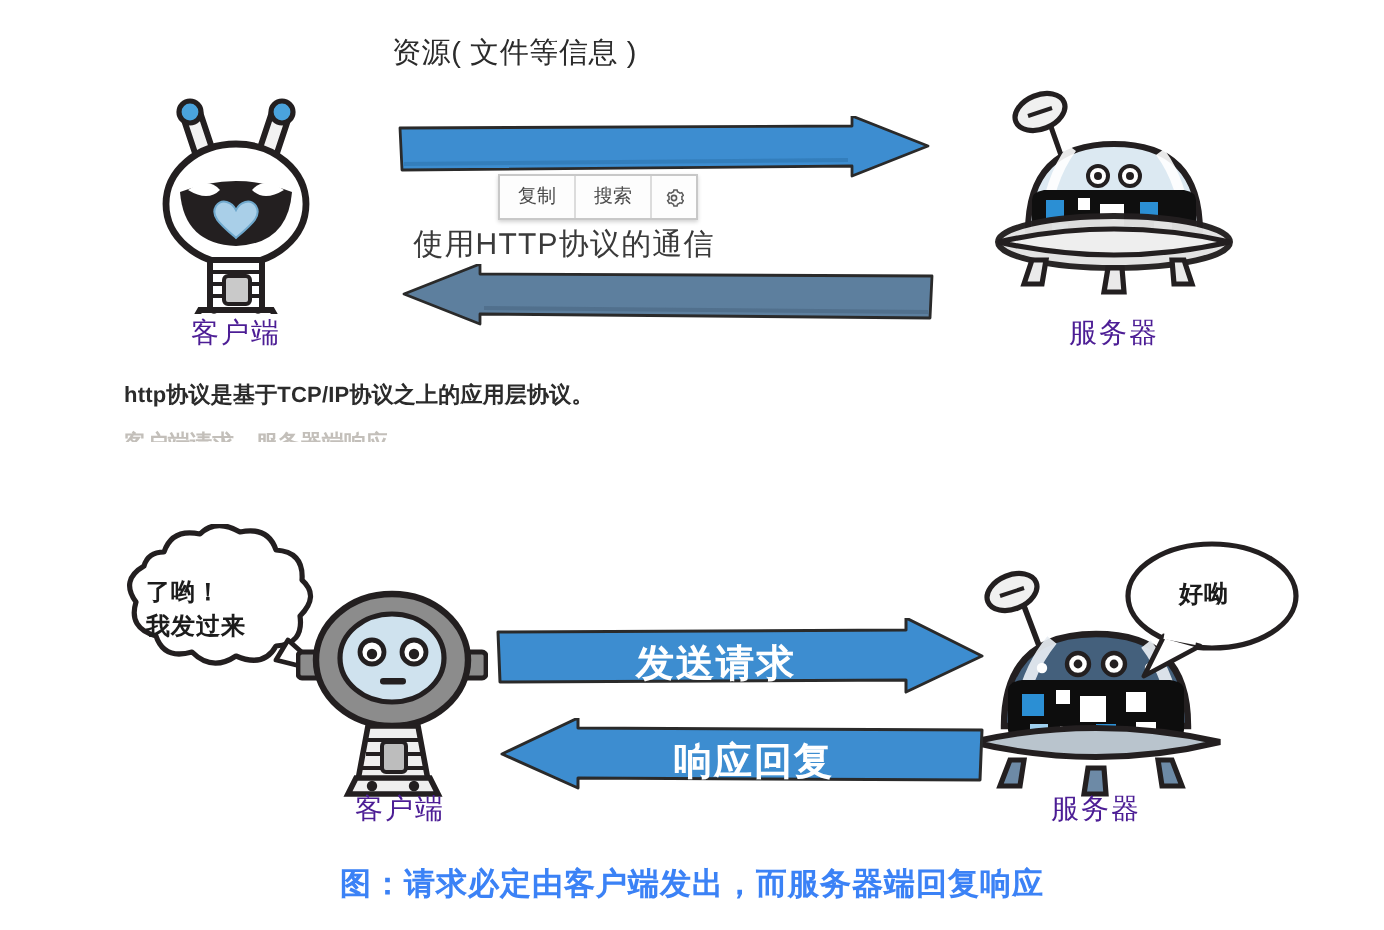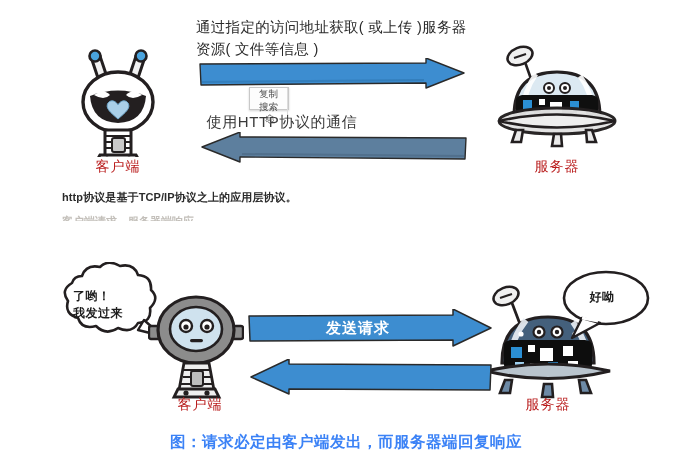--- a/index.html
+++ b/index.html
@@ -33,40 +33,39 @@
     letter-spacing: .3px;
   }
 
   
   .arrow-wrap { position: absolute; }
   .arrow-label {
     position: absolute;
     width: 100%;
     text-align: center;
     color: #ffffff;
-    font-size: 15px;
+    font-size: 19px;
     font-weight: 600;
     letter-spacing: 1px;
     pointer-events: none;
   }
 
   
   #toolbar {
     left: 249px;
     top: 87px;
     height: 21px;
     display: flex;
     align-items: stretch;
     background: #fdfdfd;
     border: 1px solid #c8c8c8;
     box-shadow: 0 1px 2px rgba(0,0,0,.18);
     font-size: 9.5px;
     color: #4a4a4a;
     z-index: 40;
-    flex-direction: column;
   }
   #toolbar .tb-item {
     display: flex;
     align-items: center;
     justify-content: center;
     padding: 0 9px;
     border-right: 1px solid #dcdcdc;
     white-space: nowrap;
     cursor: default;
   }
@@ -84,21 +83,21 @@
     color: #3a3a3a;
     letter-spacing: .6px;
     z-index: 30;
   }
 
   
   .caption {
     position: absolute;
     text-align: center;
     font-size: 14px;
-    color: #b91c1c;
+    color: #4c1d95;
     letter-spacing: 1px;
   }
 
   
   #note1 {
     left: 62px; top: 190px;
     font-size: 11px;
     font-weight: bold;
     color: #2b2b2b;
     letter-spacing: .1px;
@@ -136,21 +135,20 @@
     letter-spacing: .5px;
   }
   .bubble-text.center { text-align: center; }
 </style>
 </head>
 <body>
 
 <div id="page">
 
   <div class="abs" id="top-desc">
-    <div>通过指定的访问地址获取( 或上传 )服务器</div>
     <div>资源( 文件等信息 )</div>
   </div>
 
   <svg class="abs" style="left:58px; top:22px;" width="120" height="135" viewBox="0 0 120 135">
 
     <g fill="none" stroke="#231f20" stroke-width="3.2" stroke-linecap="round">
       <path d="M44 58 L38 36"></path>
       <path d="M76 58 L82 36"></path>
     </g>
     <g fill="#f2f2f2" stroke="#231f20" stroke-width="3">
@@ -337,19 +335,20 @@
   <div class="bubble-text center" style="left:570px; top:289px; width:64px; font-size:12px;">好呦</div>
 
   <svg class="arrow-wrap" style="left:247px; top:309px;" width="246" height="38" viewBox="0 0 246 38">
     <path d="M2 7 L206 6 L206 0 L244 19 L206 37 L206 31 L3 32 Z" fill="#3d8dd0" stroke="#2a2a2a" stroke-width="1.5" stroke-linejoin="round"></path>
   </svg>
   <div class="arrow-label" style="left:247px; top:319px; width:222px;">发送请求</div>
 
   <svg class="arrow-wrap" style="left:247px; top:359px;" width="246" height="36" viewBox="0 0 246 36">
     <path d="M244 6 L42 5 L42 0 L4 18 L42 35 L42 30 L243 31 Z" fill="#3d8dd0" stroke="#2a2a2a" stroke-width="1.5" stroke-linejoin="round"></path>
   </svg>
+  <div class="arrow-label" style="left:266px; top:368px; width:222px;">响应回复</div>
 
   <div class="caption" style="left:140px; top:396px; width:120px;">客户端</div>
   <div class="caption" style="left:488px; top:396px; width:120px;">服务器</div>
 
   <div class="abs" id="fig-caption">图：请求必定由客户端发出，而服务器端回复响应</div>
 
 </div>
 
 </body></html>

